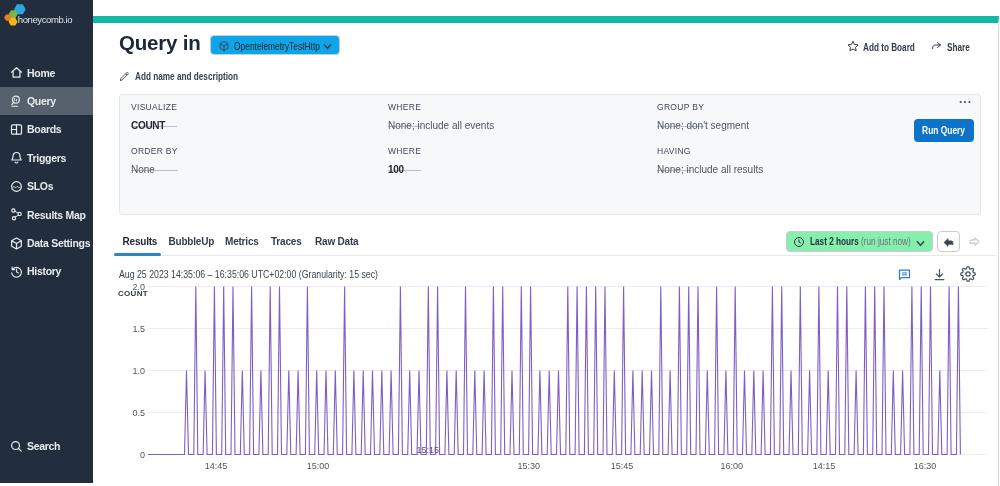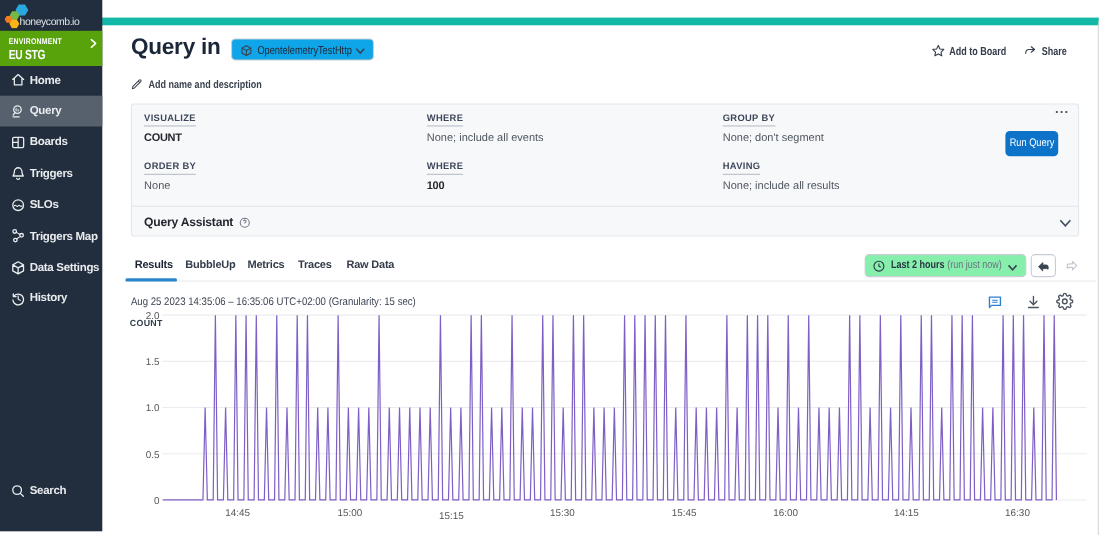--- a/index.html
+++ b/index.html
@@ -18,26 +18,26 @@
 #main { position:absolute; left:91px; top:16px; width:908px; height:486px; background:#fff;
   border-top:7px solid #14b8a6; border-right:1px solid #d7d7d7; }
 h1 { position:absolute; left:28px; top:8px; font-size:20.5px; letter-spacing:-0.2px; color:#1b2638; font-weight:bold; }
 #dsbox { position:absolute; left:119px; top:12px; width:130px; height:20px; border:1px solid #c9ced6; border-radius:4px; background:#0ea5e9; }
 #dsbox .t { position:absolute; left:23px; top:4px; font-size:10.5px; color:#222835; transform:scaleX(.80); transform-origin:0 50%;}
 #addname { position:absolute; left:28px; top:48px; font-size:10px; color:#39414e; font-weight:bold; }
 #addname .sx { transform:scaleX(.82); }
 
 #panel { position:absolute; left:28px; top:71px; width:862px; height:121px; background:#f7f8fa;
   border:1px solid #e3e6ea; border-radius:3px; }
-.lab { position:absolute; font-size:8.5px; color:#3d4759; letter-spacing:.3px; font-weight:bold;
-  border-bottom:1px solid #b9bfc8; padding-bottom:2px; }
+.lab { position:absolute; font-size:8.5px; color:#3d4759; letter-spacing:.3px; font-weight:normal;
+  border-bottom:1px solid #b9bfc8; padding-bottom:14px; }
 .val { position:absolute; font-size:10px; color:#4e565f; }
 .vald { position:absolute; font-size:10px; color:#24292f; font-weight:bold; letter-spacing:-.3px; }
-#runq { position:absolute; left:794px; top:24px; width:48px; height:23px; background:#0d73c8;
-  border-radius:4px; color:#fff; font-size:10px; font-weight:normal; line-height:23px;}
+#runq { position:absolute; left:794px; top:24px; width:60px; height:23px; background:#0d73c8;
+  border-radius:4px; color:#fff; font-size:10px; font-weight:bold; text-align:center; line-height:23px;}
 #dots { position:absolute; left:839px; top:-3px; color:#4a5360; font-size:12px; font-weight:bold; letter-spacing:1px;}
 #qa { position:absolute; left:0; top:92px; width:860px; height:28px; border-top:1px solid #e3e6ea; }
 #qa .t { position:absolute; left:11px; top:8px; font-size:11px; font-weight:bold; color:#23282f; letter-spacing:-.2px;}
 
 .tab { position:absolute; top:213px; font-size:10px; font-weight:bold; color:#333c4a; letter-spacing:-.2px; }
 #tabline { position:absolute; left:23px; top:232px; width:882px; height:1px; background:#e7e9ec; }
 #tabsel { position:absolute; left:23px; top:230px; width:47px; height:3px; background:#2a85cf; border-radius:2px;}
 
 #trange { position:absolute; left:695px; top:208px; width:147px; height:21px; border:1px solid #c8cdd4; border-radius:4px; background:#86efac; }
 #trange .t { position:absolute; left:23px; top:4px; font-size:10px; color:#2a3342; font-weight:bold; transform:scaleX(.82); transform-origin:0 50%;}
@@ -50,27 +50,20 @@
 </style></head>
 <body>
 <div id="sidebar">
     <svg style="position:absolute;left:4px;top:3px" width="85" height="23" viewBox="0 0 85 23">
 <polygon points="13,1.2 18.8,1.2 21.7,6.2 18.8,11.2 13,11.2 10.1,6.2" fill="#29a8e0"></polygon>
 <polygon points="7,7.2 11.5,7.2 13.75,11.1 11.5,15 7,15 4.75,11.1" fill="#76b843"></polygon>
 <polygon points="2,11.5 5.6,11.5 7.4,14.6 5.6,17.7 2,17.7 0.2,14.6" fill="#f47a20"></polygon>
 <polygon points="6.8,14.8 11.3,14.8 13.55,18.7 11.3,22.6 6.8,22.6 4.55,18.7" fill="#fcb315"></polygon>
 <text x="13.8" y="19.5" font-family="Liberation Sans, sans-serif" font-size="9.5" letter-spacing="-0.4" fill="#dfe3e8">honeycomb.io</text>
 </svg>
-    <div id="env">
-      <div class="e1">ENVIRONMENT</div>
-      <div class="e2">EU STG</div>
-      <svg style="position:absolute;right:5px;top:7px" width="6" height="9" viewBox="0 0 6 9" fill="none" stroke="#fff" stroke-width="1.4" stroke-linecap="round" stroke-linejoin="round">
-        <path d="M1 1 L5 4.5 L1 8"></path>
-      </svg>
-    </div>
     <div class="nav" style="top:87.0px;background:#57606d;">
       <svg class="ic" style="" viewBox="0 0 24 24" fill="none" stroke="#e9ecef" stroke-width="1.9" stroke-linecap="round" stroke-linejoin="round">
         <circle cx="11" cy="9" r="5.5"></circle>
         <path d="M7.2 13.5 L4.8 17" stroke-width="1.9"></path>
         <path d="M4.5 19.5 H13.5" stroke-width="1.7"></path>
         <path d="M9 11 v-4 M12 11 v-2.2" stroke-width="1.5"></path>
       </svg>
       <div class="lb">Query</div>
     </div>
     <div class="nav" style="top:58.6px;">
@@ -99,21 +92,21 @@
       </svg>
       <div class="lb">Triggers</div>
     </div>
     <div class="nav" style="top:200.6px;">
       <svg class="ic" style="" viewBox="0 0 24 24" fill="none" stroke="#e9ecef" stroke-width="1.9" stroke-linecap="round" stroke-linejoin="round">
         <circle cx="7" cy="5.5" r="2.6"></circle>
         <circle cx="17" cy="11" r="2.6"></circle>
         <circle cx="8" cy="18" r="2.6"></circle>
         <path d="M9.3 6.8 L14.7 9.9 M15 13 L10 16.2" stroke-width="1.6"></path>
       </svg>
-      <div class="lb">Triggers Map</div>
+      <div class="lb">Results Map</div>
     </div>
     <div class="nav" style="top:229.0px;padding-left:48px;">
       <svg class="ic" style="" viewBox="0 0 24 24" fill="none" stroke="#e9ecef" stroke-width="1.9" stroke-linecap="round" stroke-linejoin="round">
         <path d="M12 3.2 L19.8 7.6 V16.4 L12 20.8 L4.2 16.4 V7.6 Z M4.2 7.6 L12 12 L19.8 7.6 M12 12 V20.8"></path>
       </svg>
       <div class="lb">Data Settings</div>
     </div>
     <div class="nav" style="top:257.4px;">
       <svg class="ic" style="" viewBox="0 0 24 24" fill="none" stroke="#e9ecef" stroke-width="1.9" stroke-linecap="round" stroke-linejoin="round">
         <path d="M5 5 v4 h4 M5.5 9 a7.8 7.8 0 1 1 -1.2 5" stroke-width="1.9"></path>
@@ -159,30 +152,20 @@
       <div class="lab" style="left:268px;top:51px">WHERE</div>
       <div class="lab" style="left:537px;top:51px">HAVING</div>
       <div class="vald" style="left:11px;top:25px">COUNT</div>
       <div class="val" style="left:268px;top:25px">None; include all events</div>
       <div class="val" style="left:537px;top:25px">None; don't segment</div>
       <div class="val" style="left:11px;top:68.5px">None</div>
       <div class="vald" style="left:268px;top:68.5px">100</div>
       <div class="val" style="left:537px;top:68.5px">None; include all results</div>
       <div id="dots">...</div>
       <div id="runq"><span class="sx" style="transform:scaleX(.84);transform-origin:50% 50%">Run Query</span></div>
-      <div id="qa">
-        <div class="t">Query Assistant</div>
-        <svg style="position:absolute;left:97px;top:9px" width="11" height="11" viewBox="0 0 24 24" fill="none" stroke="#6b7280" stroke-width="2">
-          <circle cx="12" cy="12" r="9"></circle>
-          <path d="M9.5 9 a2.5 2.5 0 1 1 3.5 2.6 c-.8.4-1 .9-1 1.9 M12 17 v.2"></path>
-        </svg>
-        <svg style="position:absolute;left:843px;top:11px" width="11" height="8" viewBox="0 0 12 8" fill="none" stroke="#3f4c63" stroke-width="1.6">
-          <path d="M1 1 L6 6.5 L11 1"></path>
-        </svg>
-      </div>
     </div>
     <div class="tab" style="left:31.5px;color:#1c2433">Results</div>
     <div class="tab" style="left:77.5px;color:#333c4a">BubbleUp</div>
     <div class="tab" style="left:134px;color:#333c4a">Metrics</div>
     <div class="tab" style="left:180px;color:#333c4a">Traces</div>
     <div class="tab" style="left:224px;color:#333c4a">Raw Data</div>
     <div id="tabline"></div>
     <div id="tabsel"></div>
     <div id="trange">
       <svg style="position:absolute;left:6px;top:4px" width="12" height="12" viewBox="0 0 24 24" fill="none" stroke="#2a3342" stroke-width="2">
@@ -227,17 +210,17 @@
 </g>
 <polyline points="148.0,454.5 184.5,454.5 186.5,370.5 188.5,454.5 193.8,454.5 195.8,286.5 197.8,454.5 203.1,454.5 205.1,370.5 207.1,454.5 212.4,454.5 214.4,286.5 216.4,454.5 221.7,454.5 223.7,286.5 225.7,454.5 231.0,454.5 233.0,286.5 235.0,454.5 240.3,454.5 242.3,370.5 244.3,454.5 249.6,454.5 251.6,286.5 253.6,454.5 258.9,454.5 260.9,370.5 262.9,454.5 268.2,454.5 270.2,286.5 272.2,454.5 277.5,454.5 279.5,286.5 281.5,454.5 286.8,454.5 288.8,370.5 290.8,454.5 296.1,454.5 298.1,370.5 300.1,454.5 305.4,454.5 307.4,286.5 309.4,454.5 314.7,454.5 316.7,370.5 318.7,454.5 324.0,454.5 326.0,370.5 328.0,454.5 333.3,454.5 335.3,370.5 337.3,454.5 342.6,454.5 344.6,286.5 346.6,454.5 351.9,454.5 353.9,370.5 355.9,454.5 361.2,454.5 363.2,370.5 365.2,454.5 370.5,454.5 372.5,370.5 374.5,454.5 379.8,454.5 381.8,370.5 383.8,454.5 389.1,454.5 391.1,370.5 393.1,454.5 398.4,454.5 400.4,286.5 402.4,454.5 407.7,454.5 409.7,370.5 411.7,454.5 417.0,454.5 419.0,370.5 421.0,454.5 426.3,454.5 428.3,286.5 430.3,454.5 435.6,454.5 437.6,286.5 439.6,454.5 444.9,454.5 446.9,370.5 448.9,454.5 454.2,454.5 456.2,370.5 458.2,454.5 463.5,454.5 465.5,286.5 467.5,454.5 472.8,454.5 474.8,370.5 476.8,454.5 482.1,454.5 484.1,370.5 486.1,454.5 491.4,454.5 493.4,286.5 495.4,454.5 500.7,454.5 502.7,286.5 504.7,454.5 510.0,454.5 512.0,370.5 514.0,454.5 519.3,454.5 521.3,286.5 523.3,454.5 528.6,454.5 530.6,286.5 532.6,454.5 537.9,454.5 539.9,370.5 541.9,454.5 547.2,454.5 549.2,370.5 551.2,454.5 556.5,454.5 558.5,370.5 560.5,454.5 565.8,454.5 567.8,286.5 569.8,454.5 575.1,454.5 577.1,286.5 579.1,454.5 584.4,454.5 586.4,286.5 588.4,454.5 593.7,454.5 595.7,286.5 597.7,454.5 603.0,454.5 605.0,286.5 607.0,454.5 612.3,454.5 614.3,370.5 616.3,454.5 621.6,454.5 623.6,286.5 625.6,454.5 630.9,454.5 632.9,370.5 634.9,454.5 640.2,454.5 642.2,370.5 644.2,454.5 649.5,454.5 651.5,370.5 653.5,454.5 658.8,454.5 660.8,286.5 662.8,454.5 668.1,454.5 670.1,370.5 672.1,454.5 677.4,454.5 679.4,286.5 681.4,454.5 686.7,454.5 688.7,286.5 690.7,454.5 696.0,454.5 698.0,286.5 700.0,454.5 705.3,454.5 707.3,370.5 709.3,454.5 714.6,454.5 716.6,286.5 718.6,454.5 723.9,454.5 725.9,370.5 727.9,454.5 733.2,454.5 735.2,286.5 737.2,454.5 742.5,454.5 744.5,370.5 746.5,454.5 751.8,454.5 753.8,370.5 755.8,454.5 761.1,454.5 763.1,370.5 765.1,454.5 770.4,454.5 772.4,286.5 774.4,454.5 779.7,454.5 781.7,286.5 783.7,454.5 789.0,454.5 791.0,370.5 793.0,454.5 798.3,454.5 800.3,286.5 802.3,454.5 807.6,454.5 809.6,370.5 811.6,454.5 816.9,454.5 818.9,286.5 820.9,454.5 826.2,454.5 828.2,370.5 830.2,454.5 835.5,454.5 837.5,286.5 839.5,454.5 844.8,454.5 846.8,286.5 848.8,454.5 854.1,454.5 856.1,370.5 858.1,454.5 863.4,454.5 865.4,286.5 867.4,454.5 872.7,454.5 874.7,286.5 876.7,454.5 882.0,454.5 884.0,286.5 886.0,454.5 891.3,454.5 893.3,370.5 895.3,454.5 900.6,454.5 902.6,370.5 904.6,454.5 909.9,454.5 911.9,286.5 913.9,454.5 919.2,454.5 921.2,286.5 923.2,454.5 928.5,454.5 930.5,286.5 932.5,454.5 937.8,454.5 939.8,370.5 941.8,454.5 947.1,454.5 949.1,286.5 951.1,454.5 956.4,454.5 958.4,286.5 960.4,454.5" fill="none" stroke="#7e5fc6" stroke-width="1.1"></polyline>
 </svg>
 <div style="position:absolute;left:120px;top:281.5px;width:25px;text-align:right;font-size:9px;color:#555">2.0</div>
 <div style="position:absolute;left:120px;top:323.5px;width:25px;text-align:right;font-size:9px;color:#555">1.5</div>
 <div style="position:absolute;left:120px;top:365.5px;width:25px;text-align:right;font-size:9px;color:#555">1.0</div>
 <div style="position:absolute;left:120px;top:407.5px;width:25px;text-align:right;font-size:9px;color:#555">0.5</div>
 <div style="position:absolute;left:120px;top:449.5px;width:25px;text-align:right;font-size:9px;color:#555">0</div>
 <div style="position:absolute;left:196px;top:461px;width:40px;text-align:center;font-size:9px;color:#555">14:45</div>
 <div style="position:absolute;left:298px;top:461px;width:40px;text-align:center;font-size:9px;color:#555">15:00</div>
-<div style="position:absolute;left:399px;top:464px;width:40px;text-align:left;font-size:9px;color:#555">15:15</div>
-<div style="position:absolute;left:500px;top:461px;width:40px;text-align:left;font-size:9px;color:#555">15:30</div>
+<div style="position:absolute;left:399px;top:445px;width:40px;text-align:right;font-size:9px;color:#555">15:15</div>
+<div style="position:absolute;left:500px;top:461px;width:40px;text-align:right;font-size:9px;color:#555">15:30</div>
 <div style="position:absolute;left:602px;top:461px;width:40px;text-align:center;font-size:9px;color:#555">15:45</div>
-<div style="position:absolute;left:703px;top:461px;width:40px;text-align:left;font-size:9px;color:#555">16:00</div>
+<div style="position:absolute;left:703px;top:461px;width:40px;text-align:right;font-size:9px;color:#555">16:00</div>
 <div style="position:absolute;left:804px;top:461px;width:40px;text-align:center;font-size:9px;color:#555">14:15</div>
 <div style="position:absolute;left:905px;top:461px;width:40px;text-align:center;font-size:9px;color:#555">16:30</div>
 </body></html>

